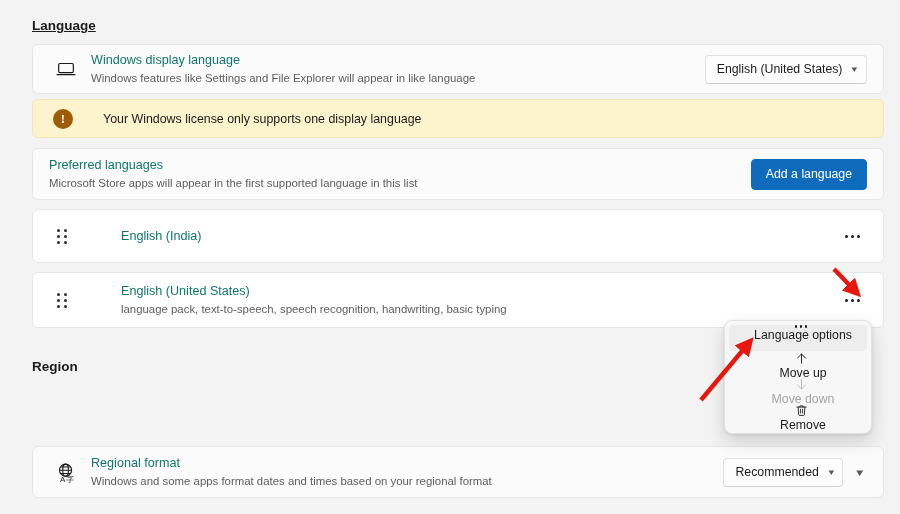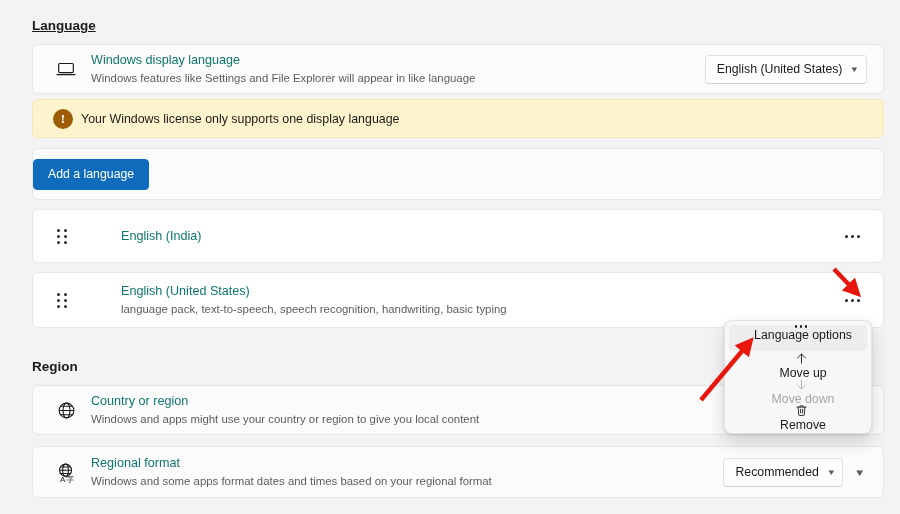--- a/index.html
+++ b/index.html
@@ -104,21 +104,21 @@
     display: flex;
     align-items: center;
     justify-content: center;
     margin-left: 20px;
     line-height: 1;
     font-family: "Liberation Serif", serif;
   }
   .banner-text {
     font-size: 12.4px;
     color: #1b1b1b;
-    margin-left: 8px;
+    margin-left: 30px;
   }
 
   
   .accent-btn {
     height: 31px;
     padding: 0 14px;
     background: #0f6cbd;
     border: 1px solid #0f6cbd;
     border-radius: 4px;
     color: #ffffff;
@@ -218,20 +218,24 @@
       </div>
     </div>
   </div>
 
   <div class="banner" style="top:99px; height:39px;">
     <div class="banner-icon">!</div>
     <div class="banner-text">Your Windows license only supports one display language</div>
   </div>
 
   <div class="card" style="top:148px; height:52px;">
+    <div class="card-text" style="padding-left:16px;">
+      <div class="card-title">Preferred languages</div>
+      <div class="card-sub">Microsoft Store apps will appear in the first supported language in this list</div>
+    </div>
     <div class="card-right">
       <button class="accent-btn">Add a language</button>
     </div>
   </div>
 
   <div class="card plain" style="top:209px; height:54px;">
     <div class="drag-handle">
       <i></i>
         <i></i>
         <i></i>
@@ -268,33 +272,20 @@
       <button class="ellipsis-btn">
         <i></i>
           <i></i>
           <i></i>
       </button>
     </div>
   </div>
 
   <div class="section-heading" style="position:absolute; top:359px;">Region</div>
 
-  <div class="card" style="top:385px; height:50px;">
-    <div class="card-icon">
-      <svg width="21" height="21" viewBox="0 0 24 24" fill="none" stroke="#1b1b1b" stroke-width="1.25">
-        <circle cx="12" cy="12" r="8.4"></circle>
-        <ellipse cx="12" cy="12" rx="4" ry="8.4"></ellipse>
-        <path d="M3.6 12h16.8M5 7.2h14M5 16.8h14"></path>
-      </svg>
-    </div>
-    <div class="card-text">
-      <div class="card-title">Country or region</div>
-      <div class="card-sub">Windows and apps might use your country or region to give you local content</div>
-    </div>
-  </div>
 
   <div class="card" style="top:446px; height:52px;">
     <div class="card-icon">
       <svg width="23" height="23" viewBox="0 0 24 24" fill="none" stroke="#1b1b1b" stroke-width="1.15">
         <circle cx="11" cy="9.6" r="6.3"></circle>
         <ellipse cx="11" cy="9.6" rx="3" ry="6.3"></ellipse>
         <path d="M4.7 9.6h12.6M5.9 6.2h10.2M5.9 13h10.2"></path>
         <text x="5.3" y="22.2" font-size="8.4" font-family="Liberation Sans, sans-serif" fill="#1b1b1b" stroke="none">A</text>
         <text x="11.4" y="22.2" font-size="8.4" font-family="Liberation Sans, sans-serif" fill="#1b1b1b" stroke="none">字</text>
       </svg>

